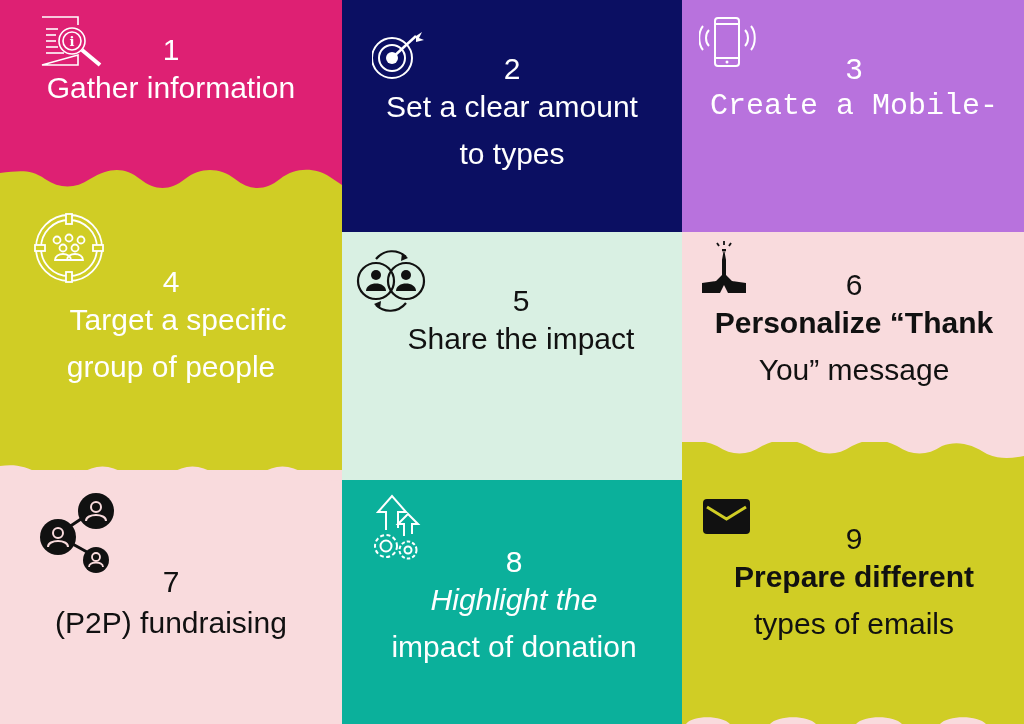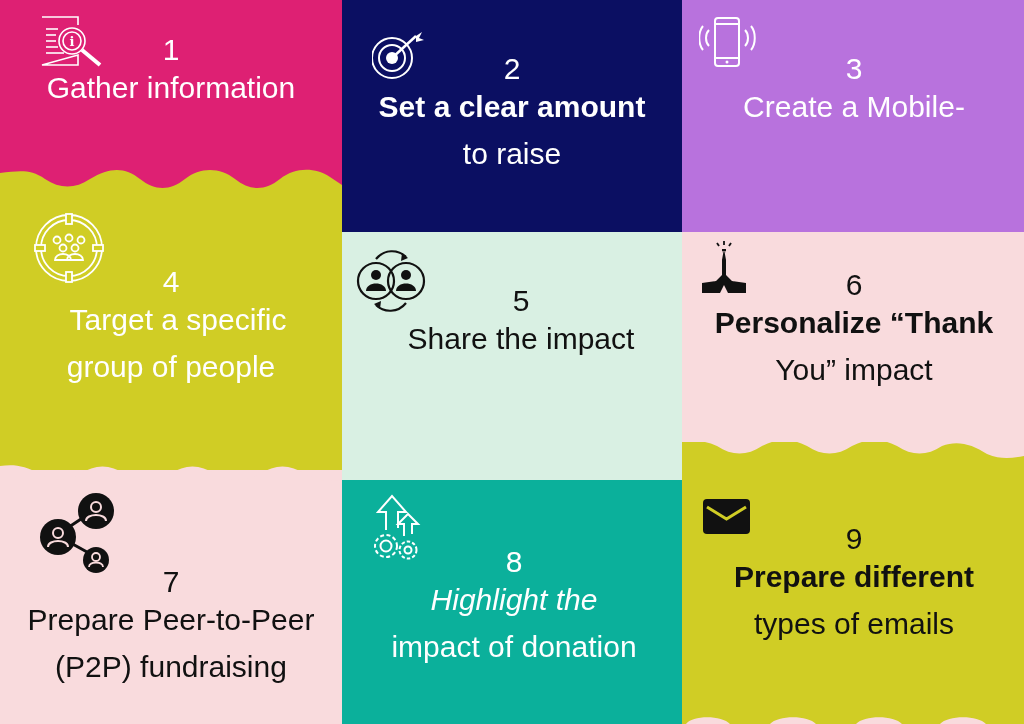--- a/index.html
+++ b/index.html
@@ -83,43 +83,42 @@
       <circle cx="18" cy="44" r="18" fill="#111"></circle>
         <circle cx="18" cy="40" r="5" fill="none" stroke="#f9dbdd" stroke-width="2"></circle>
         <path d="M8,54 C8,46 28,46 28,54" fill="none" stroke="#f9dbdd" stroke-width="2"></path>
       <circle cx="56" cy="67" r="13" fill="#111"></circle>
         <circle cx="56" cy="64" r="4" fill="none" stroke="#f9dbdd" stroke-width="1.8"></circle>
         <path d="M49,74 C49,68 63,68 63,74" fill="none" stroke="#f9dbdd" stroke-width="1.8"></path>
     </g>
   </svg>
   <div class="cell black" style="top:565px;">
     <span class="num">7</span>
-    <span class="ttl" style="margin-top:-3px;">Prepare Peer-to-Peer</span>
     <span class="ttl">(P2P) fundraising</span>
   </div>
 </div>
 
 <div class="col" style="left:342px; width:340px;">
   <div class="blk" style="top:0; height:232px; background:#0b0f62;"></div>
   <div class="blk" style="top:232px; height:248px; background:#d9f0e3;"></div>
   <div class="blk" style="top:480px; height:244px; background:#0bb09b;"></div>
 
   <svg class="ico" style="left:30px; top:28px;" width="54" height="54" viewBox="0 0 54 54">
     <g fill="none" stroke="#fff" stroke-width="2">
       <circle cx="20" cy="30" r="20"></circle>
         <circle cx="20" cy="30" r="13"></circle>
     </g>
     <circle cx="20" cy="30" r="6" fill="#fff"></circle>
     <line x1="20" y1="30" x2="44" y2="8" stroke="#fff" stroke-width="2.5"></line>
     <path d="M40,4 L44,8 L50,4 L47,10 L52,12 L44,14 L44,8" fill="#fff"></path>
   </svg>
   <div class="cell white" style="top:52px;">
     <span class="num">2</span>
-    <span class="ttl" style="margin-top:-3px;font-weight:bold;">Set a clear amount</span>
-    <span class="ttl">to raise</span>
+    <span class="ttl" style="margin-top:-3px;">Set a clear amount</span>
+    <span class="ttl">to types</span>
   </div>
 
   <svg class="ico" style="left:12px; top:247px;" width="76" height="68" viewBox="0 0 76 68">
     <g fill="none" stroke="#111" stroke-width="2.2">
       <circle cx="22" cy="34" r="18"></circle>
         <circle cx="52" cy="34" r="18"></circle>
       <path d="M22,12 C30,2 44,2 52,10"></path>
         <path d="M52,56 C44,66 30,66 22,58"></path>
     </g>
     <path d="M48,6 L54,11 L47,14 Z" fill="#111"></path>
@@ -169,36 +168,36 @@
         <line x1="16" y1="42" x2="40" y2="42"></line>
       <path d="M10,14 C6,18 6,26 10,30"></path>
         <path d="M4,10 C-1,16 -1,28 4,34"></path>
       <path d="M46,14 C50,18 50,26 46,30"></path>
         <path d="M52,10 C57,16 57,28 52,34"></path>
     </g>
     <circle cx="28" cy="46" r="1.5" fill="#fff"></circle>
   </svg>
   <div class="cell white" style="top:52px; padding-left:2px; box-sizing:border-box;">
     <span class="num">3</span>
-    <span class="ttl" style="margin-top:-3px;">Create a Mobile-</span>
+    <span class="ttl" style="margin-top:-3px;font-family:Liberation Mono, monospace;">Create a Mobile-</span>
   </div>
 
   <svg class="ico" style="left:18px; top:239px;" width="48" height="54" viewBox="0 0 48 54">
     <g stroke="#111" stroke-width="1.8" fill="none">
       <line x1="24" y1="2" x2="24" y2="6"></line>
         <line x1="17" y1="4" x2="19" y2="7"></line>
         <line x1="31" y1="4" x2="29" y2="7"></line>
     </g>
     <path d="M22,10 L26,10 L26,36 L32,42 L46,44 L46,54 L28,54 L24,46 L20,54 L2,54 L2,44 L16,42 L22,36 Z" fill="#111"></path>
     <path d="M23,12 L19,34 L14,42 M25,12 L29,34 L34,42" stroke="#f9dbdd" stroke-width="1.2" fill="none"></path>
   </svg>
   <div class="cell black" style="top:268px; padding-left:2px; box-sizing:border-box;">
     <span class="num">6</span>
     <span class="ttl" style="margin-top:-3px;font-weight:bold;">Personalize “Thank</span>
-    <span class="ttl">You” impact</span>
+    <span class="ttl">You” message</span>
   </div>
 
   <svg class="ico" style="left:21px; top:499px;" width="47" height="35" viewBox="0 0 47 35">
     <rect x="0" y="0" width="47" height="35" rx="4" fill="#111"></rect>
     <path d="M4,8 L23.5,20 L43,8" fill="none" stroke="#d0cd25" stroke-width="3"></path>
   </svg>
   <div class="cell black" style="top:522px; padding-left:2px; box-sizing:border-box;">
     <span class="num">9</span>
     <span class="ttl" style="margin-top:-3px;font-weight:bold;">Prepare different</span>
     <span class="ttl">types of emails</span>

